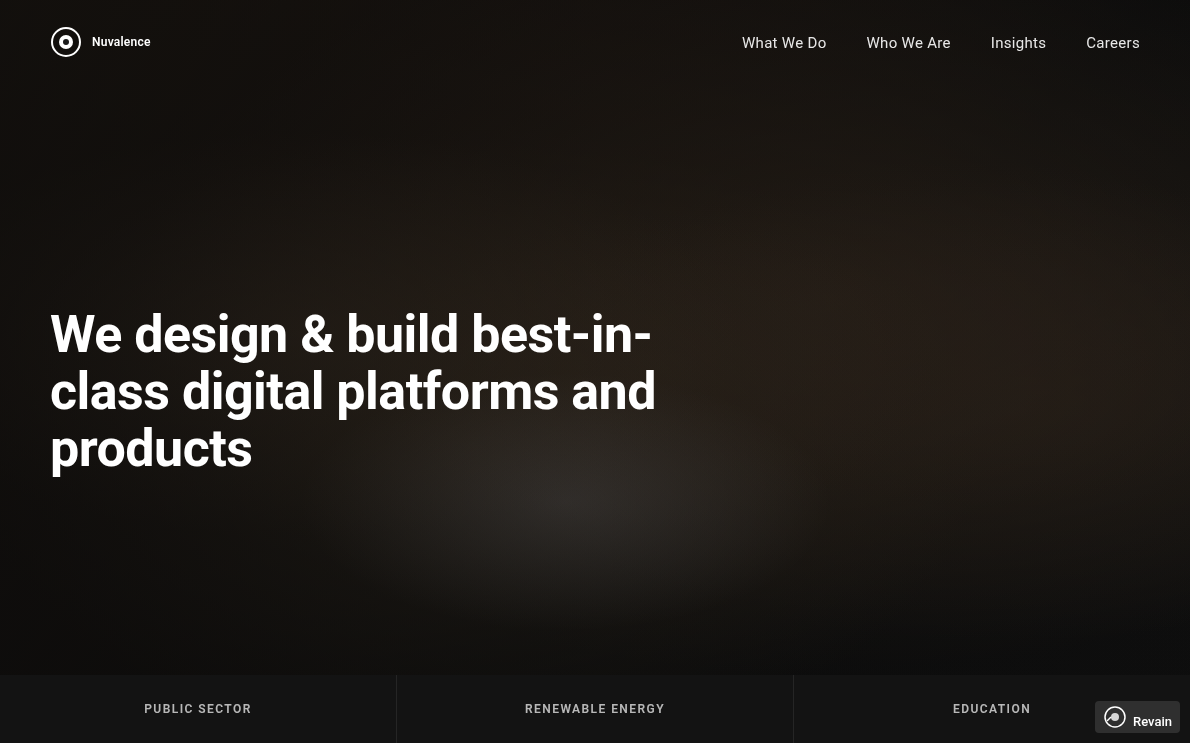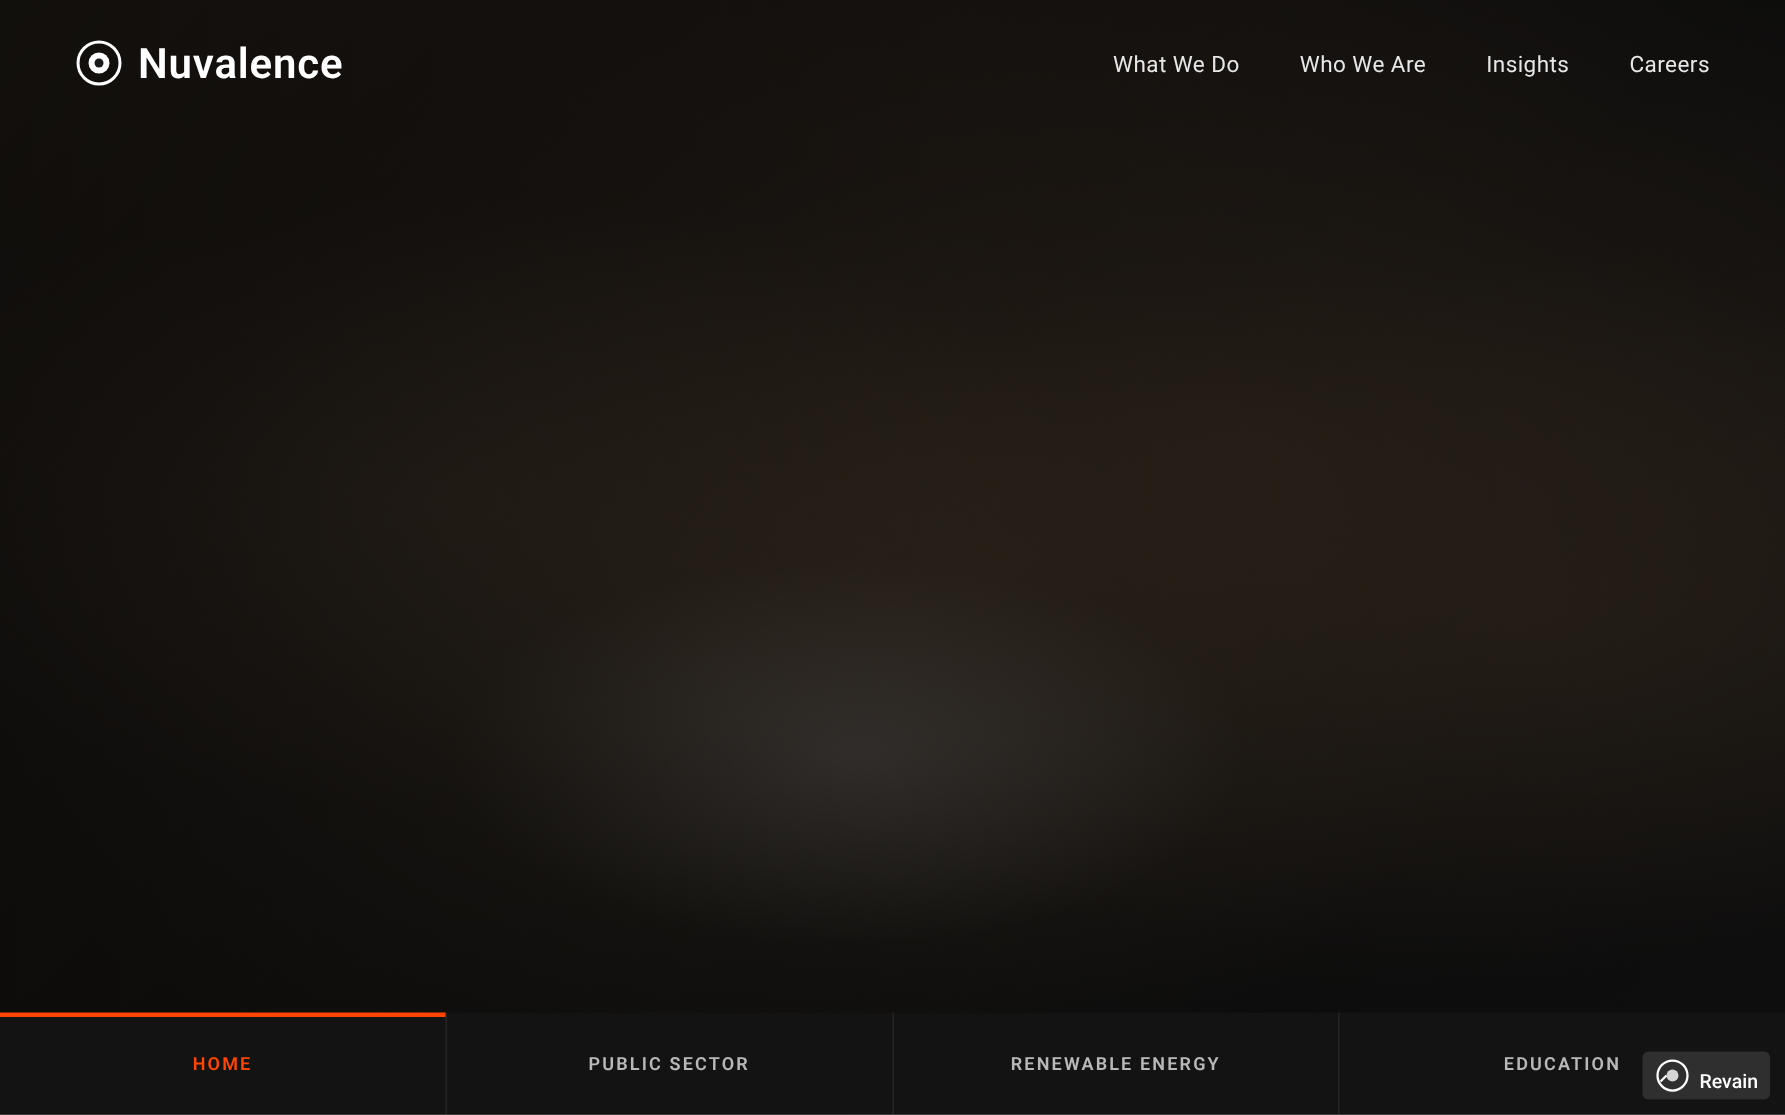--- a/index.html
+++ b/index.html
@@ -101,21 +101,21 @@
       text-decoration: none;
     }
 
     .logo-icon {
       width: 32px;
       height: 32px;
     }
 
     .logo-text {
       color: #ffffff;
-      font-size: 28px;
+      font-size: 12px;
       font-weight: 600;
       letter-spacing: 0.02em;
     }
 
     .nav-links {
       display: flex;
       align-items: flex-end;
       gap: 40px;
       list-style: none;
     }
@@ -250,25 +250,25 @@
       </li>
       <li>
         <a href="#">Insights</a>
       </li>
       <li>
         <a href="#">Careers</a>
       </li>
     </ul>
   </nav>
 
+  <div class="hero-content">
+    <h1 class="hero-headline">We design &amp; build best-in-class digital platforms and products</h1>
+  </div>
 
   <div class="bottom-tabs">
-    <div class="tab-item active">
-      <span class="tab-label">HOME</span>
-    </div>
     <div class="tab-item">
       <span class="tab-label">PUBLIC SECTOR</span>
     </div>
     <div class="tab-item">
       <span class="tab-label">RENEWABLE ENERGY</span>
     </div>
     <div class="tab-item">
       <span class="tab-label">EDUCATION</span>
     </div>
   </div>

